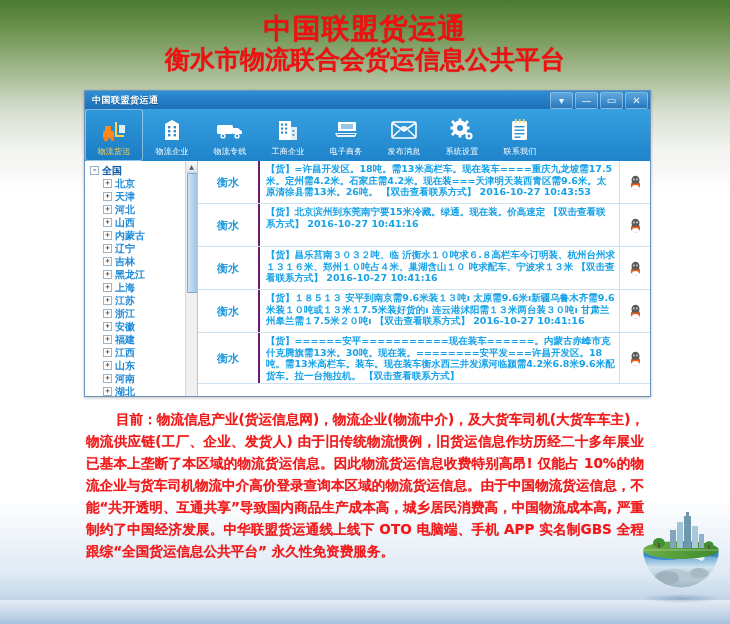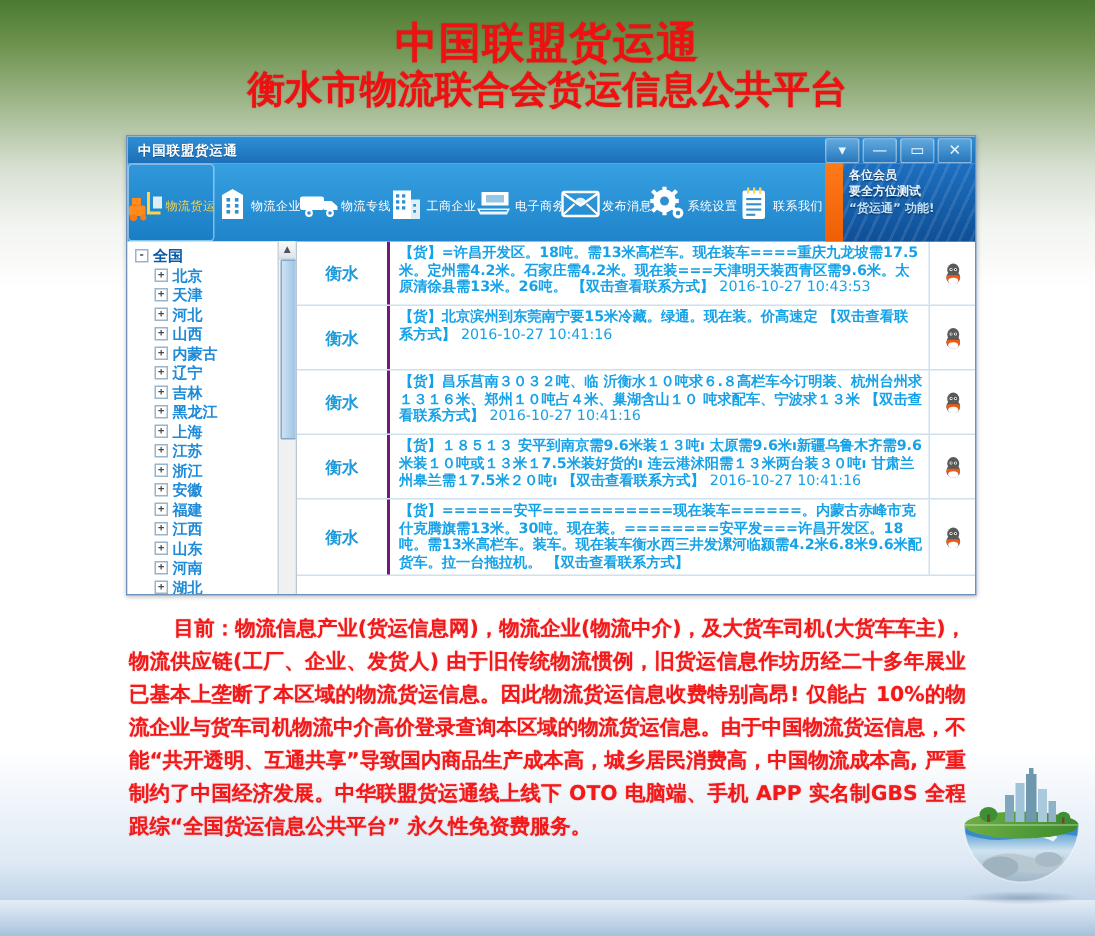--- a/index.html
+++ b/index.html
@@ -54,21 +54,21 @@
     border:1px solid rgba(255,255,255,0.35);border-radius:2px;
     background:linear-gradient(to bottom,rgba(255,255,255,0.25),rgba(255,255,255,0.05));
   }
   .wbtn.close{background:linear-gradient(to bottom,rgba(255,255,255,0.22),rgba(255,255,255,0.04));}
 
   .ribbon{
     height:52px;background:linear-gradient(to bottom,#36a0e0,#1f84cb);
     display:flex;align-items:stretch;position:relative;
   }
   .ritem{
-    width:58px;display:flex;align-items:center;
+    width:58px;display:flex;flex-direction:column;align-items:center;
     justify-content:center;color:#ffffff;cursor:default;padding-top:2px;
   }
   .ritem.active{
     background:linear-gradient(to bottom,#2f97da,#1a7ec4);
     border:1px solid rgba(255,255,255,0.45);border-radius:3px;
     box-sizing:border-box;
   }
   .ritem .ico{height:28px;display:flex;align-items:center;justify-content:center;}
   .ritem .ico svg{display:block;}
   .ritem .lbl{font-size:8px;margin-top:2px;white-space:nowrap;letter-spacing:0.3px;}
@@ -130,21 +130,21 @@
   }
   .row .region{
     width:60px;flex:none;display:flex;align-items:center;justify-content:center;
     font-size:11px;font-weight:bold;color:#1f9ada;
     border-right:2px solid #701a75;
   }
   .row .msg{
     flex:1;padding:2px 4px 2px 6px;font-size:9.5px;line-height:1.22;
     color:#17a2e8;font-weight:bold;word-break:break-all;
   }
-  .row .msg .time{color:#17a2e8;font-weight:normal;text-align:right;}
+  .row .msg .time{color:#17a2e8;font-weight:bold;text-align:right;}
   .row .qq{
     width:30px;flex:none;display:flex;align-items:center;justify-content:center;
     border-left:1px solid #cfe0ee;
   }
   .qqicon{width:13px;height:15px;display:block;}
 
   
   #para{
     position:absolute;left:82px;top:404px;width:566px;
     color:#f2191a;font-weight:bold;font-size:13.6px;line-height:1.62;
@@ -311,28 +311,20 @@
           <g fill="#ffd24a">
               <rect x="7" y="1" width="1.6" height="4"></rect>
               <rect x="11" y="1" width="1.6" height="4"></rect>
               <rect x="15" y="1" width="1.6" height="4"></rect>
             </g>
         </svg>
       </span>
       <span class="lbl">联系我们</span>
     </div>
 
-    <div class="adwrap">
-      <div class="adstripe"></div>
-      <div class="adbox">
-        <div class="a1">各位会员</div>
-        <div class="a2">要全方位测试</div>
-        <div class="a3">“货运通” 功能!</div>
-      </div>
-    </div>
   </div>
 
   <div class="body">
 
     <div class="sidebar">
       <div class="treewrap">
         <div class="tnode root">
           <span class="box">-</span>
           <span>全国</span>
         </div>

